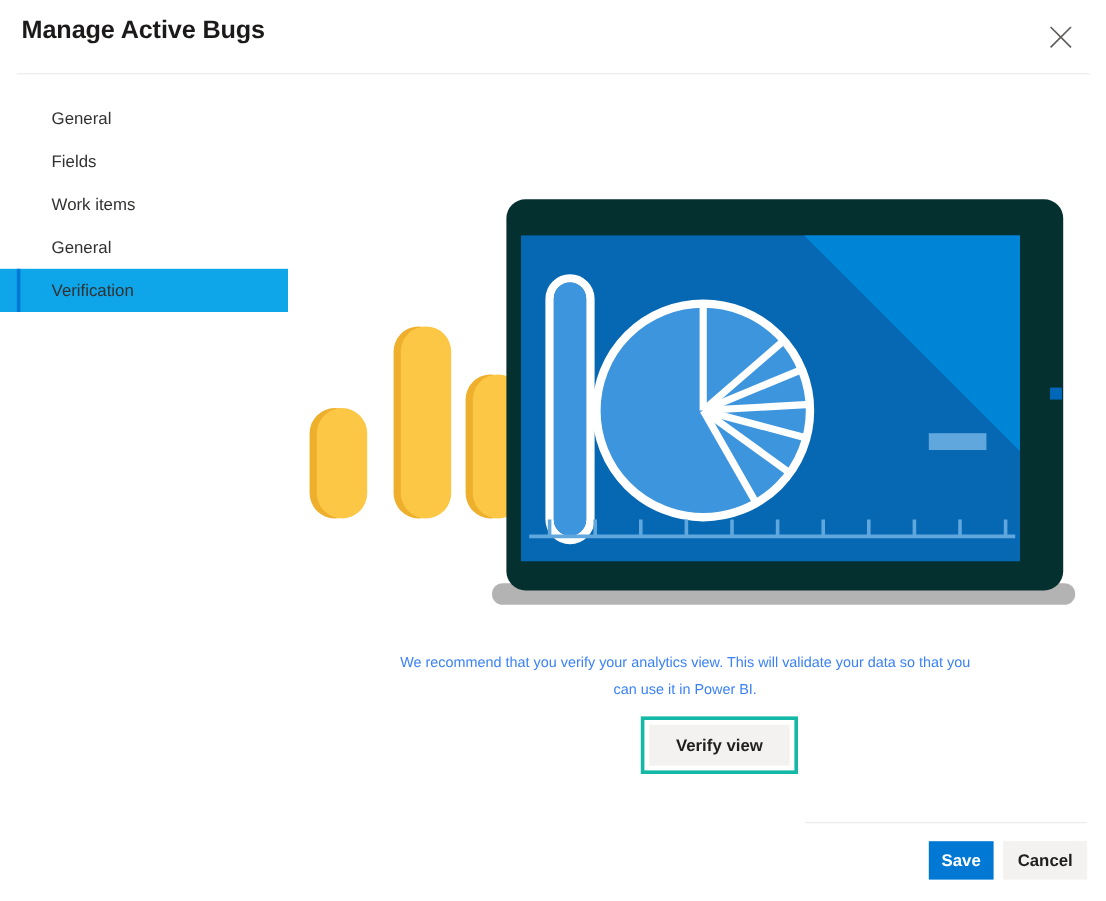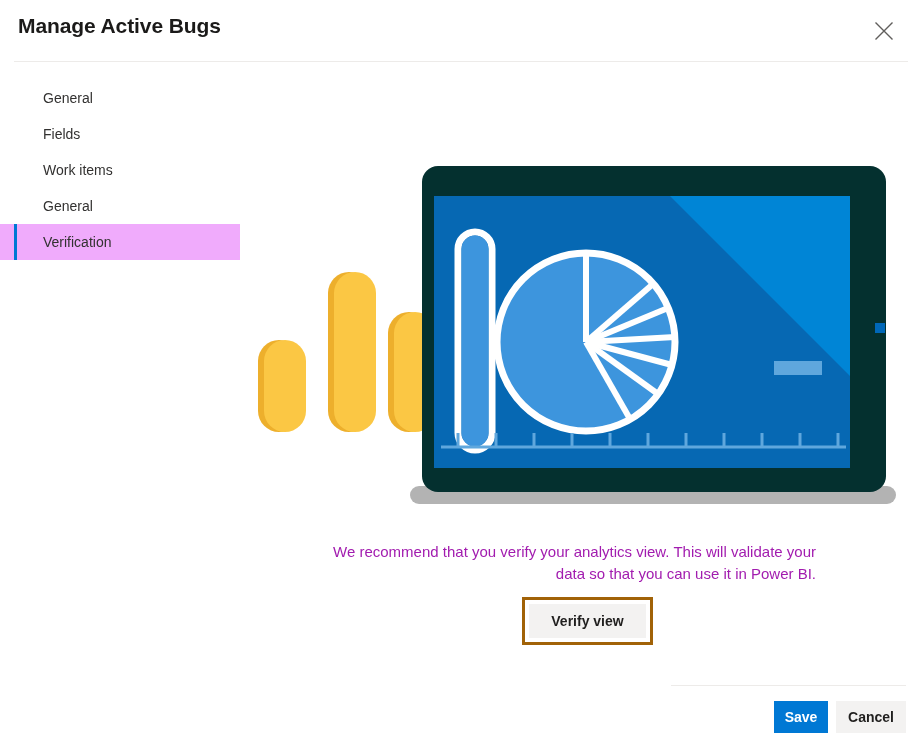--- a/index.html
+++ b/index.html
@@ -29,41 +29,41 @@
     position: absolute; left: 14px; top: 61px;
     width: 894px; height: 1px; background: #edebe9;
   }
 
   
   .sidebar { position: absolute; left: 0; top: 80px; width: 240px; }
   .nav-item {
     position: relative; height: 36px; display: flex; align-items: center;
     padding-left: 43px; font-size: 14px; color: #323130; cursor: pointer;
   }
-  .nav-item.selected { background: #f0abfc; }
+  .nav-item.selected { background: #0ea5e9; }
   .nav-item.selected::before {
     content: ""; position: absolute; left: 14px; top: 0;
     width: 3px; height: 36px; background: #0078d4;
   }
 
   
   .illustration { position: absolute; left: 246px; top: 160px; width: 660px; height: 350px; }
   .illustration svg { display: block; }
 
   
   .recommend-text {
     position: absolute; left: 326px; top: 541px; width: 490px;
-    text-align: right; font-size: 15px; line-height: 22px; color: #a21caf;
+    text-align: center; font-size: 12px; line-height: 22px; color: #3b82f6;
   }
 
   
   .verify-wrap {
-    position: absolute; left: 522px; top: 597px;
+    position: absolute; left: 534px; top: 597px;
     width: 131px; height: 48px;
-    border: 3px solid #a16207; background: #ffffff;
+    border: 3px solid #14b8a6; background: #ffffff;
     padding: 4px;
   }
   .verify-btn {
     width: 100%; height: 100%;
     background: #f3f2f1; border: none; cursor: pointer;
     font-family: "Liberation Sans", sans-serif;
     font-size: 14px; font-weight: bold; color: #201f1e;
     display: flex; align-items: center; justify-content: center;
   }
 

